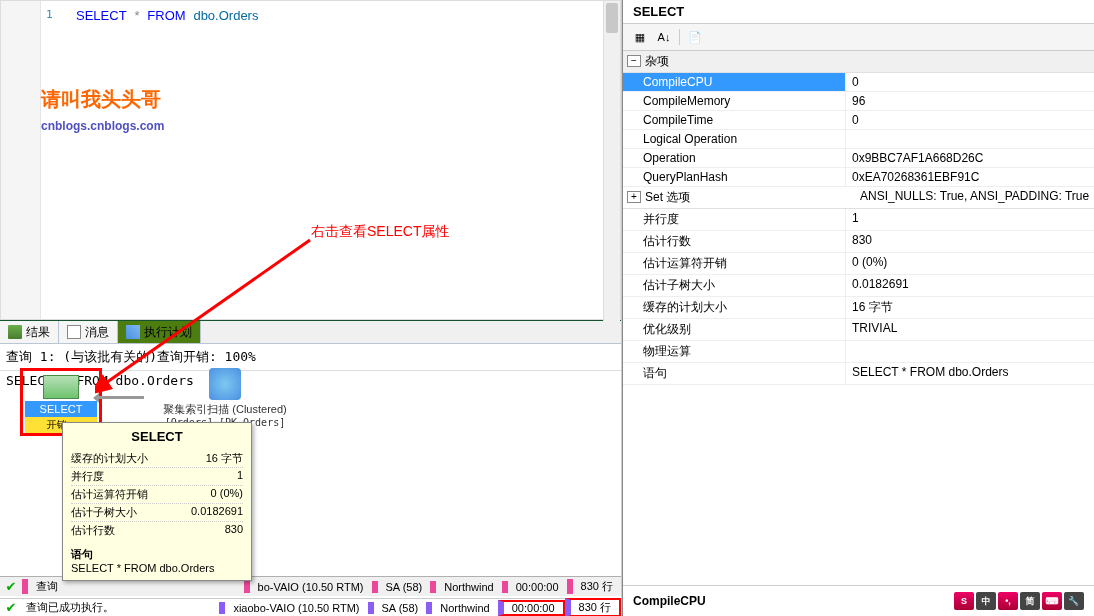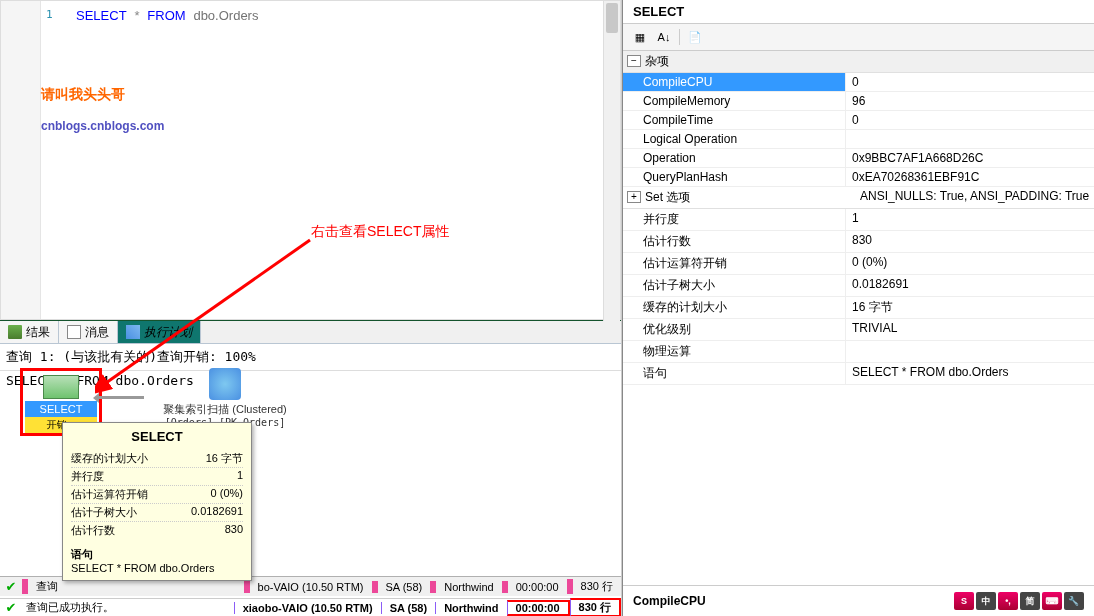--- a/index.html
+++ b/index.html
@@ -9,31 +9,31 @@
     
     
     .left-panel { width: 622px; height: 100%; position: relative; border-right: 1px solid #ccc; }
     
     .editor-area { height: 320px; border: 1px solid #ddd; position: relative; background: #fff; }
     .editor-gutter { position: absolute; left: 0; top: 0; width: 40px; height: 100%; background: #f5f5f5; border-right: 1px solid #e5e5e5; }
     .line-number { position: absolute; left: 45px; top: 7px; font-size: 11px; color: #2b91af; font-family: Consolas, monospace; }
     .sql-line { position: absolute; left: 75px; top: 7px; font-size: 13px; font-family: Consolas, monospace; }
     .kw { color: #0000ff; }
     .op { color: #888; }
-    .tbl { color: #737373; }
-    
-    .watermark1 { position: absolute; left: 40px; top: 85px; font-size: 14px; color: #ff6600; font-weight: bold; }
+    .tbl { color: #0369a1; }
+    
+    .watermark1 { position: absolute; left: 40px; top: 85px; font-size: 20px; color: #ff6600; font-weight: bold; }
     .watermark2 { position: absolute; left: 40px; top: 118px; font-size: 12px; color: #5050c0; font-weight: bold; }
     
     .annotation { position: absolute; left: 310px; top: 222px; color: #ff0000; font-size: 14px; font-weight: normal; }
     
     
     .tabs-row { display: flex; border-top: 1px solid #14532d; border-bottom: 1px solid #b9c6d3; background: #f0f0f0; height: 24px; }
     .tab { padding: 2px 8px; font-size: 12px; border-right: 1px solid #b9c6d3; display: flex; align-items: center; gap: 4px; background: #f5f5f5; cursor: pointer; }
-    .tab.active { background: #0f766e; font-style: italic; }
+    .tab.active { background: #4d7c0f; }
     .tab-icon { width: 14px; height: 14px; display: inline-block; }
     .icon-table { background: linear-gradient(#6ab04c, #4a7c2e); border-radius: 1px; }
     .icon-msg { background: #fff; border: 1px solid #888; }
     .icon-plan { background: linear-gradient(45deg,#4a90e2,#7eb8f0); }
     
     .query-info { padding: 4px 6px; font-size: 13px; font-family: "SimSun", monospace; border-bottom: 1px solid #ddd; }
     .query-sql { padding: 2px 6px; font-size: 13px; font-family: Consolas, monospace; }
     
     .select-node { position: absolute; left: 20px; top: 368px; width: 82px; text-align: center; }
     .select-node-box { border: 3px solid #ff0000; padding: 4px 2px 0px 2px; }
@@ -57,21 +57,21 @@
     .tooltip-section { margin-top: 8px; font-weight: bold; }
     .tooltip-stmt { font-weight: normal; word-break: break-all; }
     
     
     .status-bar-wrap { position: absolute; bottom: 18px; left: 0; right: 0; height: 22px; }
     .status-bar { display: flex; height: 20px; border-top: 1px solid #b0b0b0; background: #f0f0f0; font-size: 11px; align-items: center; }
     .status-icon { width: 22px; text-align: center; color: #0a0; font-size: 13px; }
     .status-item { padding: 0 8px; border-left: 6px solid #ec4899; }
     
     .status-bar2 { position: absolute; bottom: 0; left: 0; right: 0; display: flex; height: 18px; background: #fff; font-size: 11px; align-items: center; border-top: 1px solid #ccc; }
-    .status-bar2 .status-item { border-left: 1px solid #8b5cf6; padding: 0 8px; font-weight: bold; }
+    .status-bar2 .status-item { border-left: 6px solid #8b5cf6; padding: 0 8px; }
     .hl-red { border: 2px solid #ff0000; padding: 0 6px; }
     
     
     .right-panel { width: 472px; height: 100%; background: #fff; border-left: 1px solid #888; display: flex; flex-direction: column; }
     .prop-header { padding: 4px 10px; font-weight: bold; font-size: 13px; border-bottom: 1px solid #ccc; }
     .prop-toolbar { display: flex; gap: 2px; padding: 3px 6px; border-bottom: 1px solid #ccc; background: #f5f5f5; }
     .tb-btn { width: 22px; height: 20px; border: 1px solid transparent; display: flex; align-items: center; justify-content: center; font-size: 11px; cursor: pointer; }
     .tb-sep { width: 1px; background: #ccc; margin: 2px 2px; }
     
     .prop-grid { flex: 1; overflow-y: auto; font-size: 12px; }

